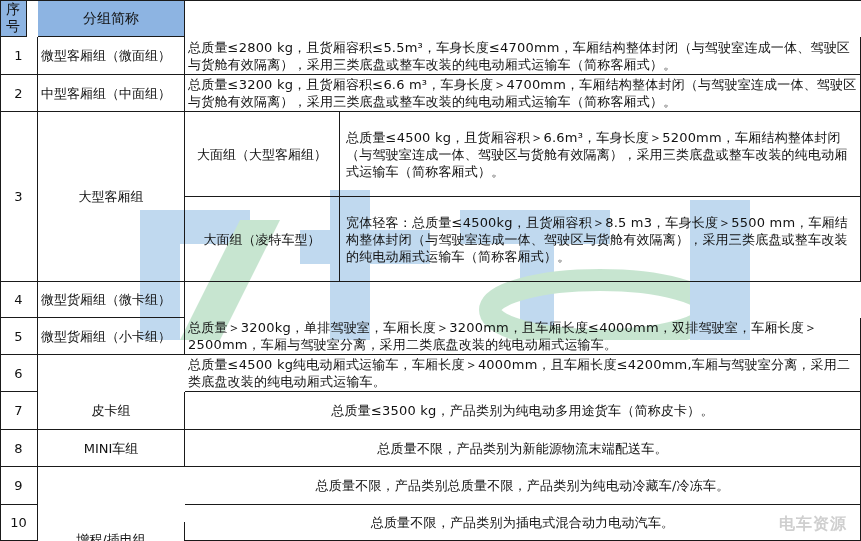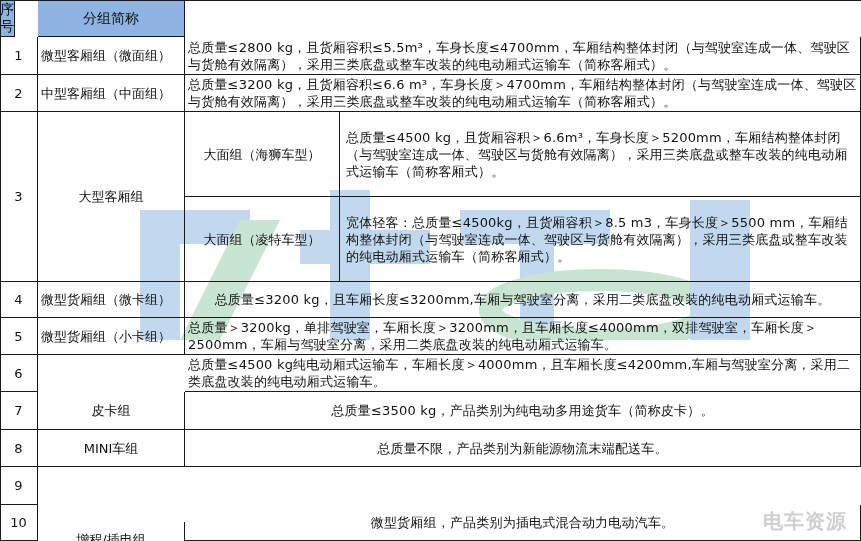--- a/index.html
+++ b/index.html
@@ -10,78 +10,78 @@
           border-bottom: 1px solid #1a1a1a; display: flex; align-items: center;
           justify-content: center; text-align: center; font-size: 13px; line-height: 17px;
           padding: 0 3px; overflow: hidden; background: transparent; }
   .hdr { background: #8db4e2; font-size: 14px; }
   .left { justify-content: flex-start; text-align: left; }
   .desc { text-align: left; letter-spacing: 0.2px; }
   .frame { position: absolute; left: 0; top: 0; width: 861px; height: 541px; box-sizing: border-box;
            border-left: 1px solid #1a1a1a; border-top: 1px solid #1a1a1a; pointer-events: none; }
   .wm { position: absolute; left: 130px; top: 190px; width: 640px; height: 150px; pointer-events: none;
         opacity: 0.28; }
-  .wm-corner { position: absolute; right: 14px; bottom: 6px; font-size: 20px; color: #cfcfcf;
+  .wm-corner { position: absolute; right: 14px; bottom: 6px; font-size: 16px; color: #cfcfcf;
                letter-spacing: 1px; font-weight: bold; }
 </style>
 </head>
 <body>
 
 <div class="tbl">
 
   <svg class="wm" viewBox="0 0 640 150">
     <rect x="10" y="20" width="40" height="130" fill="#1f78c8"></rect>
     <rect x="10" y="20" width="110" height="34" fill="#1f78c8"></rect>
     <polygon points="110,30 150,30 90,150 50,150" fill="#3aa55a"></polygon>
     <rect x="200" y="0" width="40" height="150" fill="#1f78c8"></rect>
     <rect x="170" y="40" width="130" height="34" fill="#1f78c8"></rect>
     <rect x="330" y="20" width="150" height="34" fill="#1f78c8"></rect>
     <rect x="390" y="20" width="34" height="130" fill="#1f78c8"></rect>
     <ellipse cx="470" cy="120" rx="110" ry="30" fill="none" stroke="#3aa55a" stroke-width="22"></ellipse>
     <rect x="560" y="10" width="60" height="140" fill="#1f78c8"></rect>
   </svg>
 
-  <div class="cell hdr" style="left:0;top:0;width:15px;height:37px;text-align:center;">序号</div>
+  <div class="cell hdr" style="left:0;top:0;width:27px;height:37px;text-align:center;">序号</div>
   <div class="cell hdr" style="left:38px;top:0;width:147px;height:37px;">分组简称</div>
 
   <div class="cell" style="left:0;top:37px;width:38px;height:38px;">1</div>
   <div class="cell left" style="left:38px;top:37px;width:147px;height:38px;">微型客厢组（微面组）</div>
   <div class="cell desc" style="left:185px;top:37px;width:676px;height:38px;">总质量≤2800  kg，且货厢容积≤5.5m³，车身长度≤4700mm，车厢结构整体封闭（与驾驶室连成一体、驾驶区与货舱有效隔离），采用三类底盘或整车改装的纯电动厢式运输车（简称客厢式）。</div>
 
   <div class="cell" style="left:0;top:75px;width:38px;height:37px;">2</div>
   <div class="cell left" style="left:38px;top:75px;width:147px;height:37px;">中型客厢组（中面组）</div>
   <div class="cell desc" style="left:185px;top:75px;width:676px;height:37px;">总质量≤3200  kg，且货厢容积≤6.6  m³，车身长度＞4700mm，车厢结构整体封闭（与驾驶室连成一体、驾驶区与货舱有效隔离），采用三类底盘或整车改装的纯电动厢式运输车（简称客厢式）。</div>
 
   <div class="cell" style="left:0;top:112px;width:38px;height:170px;">3</div>
   <div class="cell" style="left:38px;top:112px;width:147px;height:170px;">大型客厢组</div>
-  <div class="cell" style="left:185px;top:112px;width:155px;height:85px;">大面组（海狮车型）</div>
+  <div class="cell" style="left:185px;top:112px;width:155px;height:85px;">大面组（大型客厢组）</div>
   <div class="cell desc" style="left:340px;top:112px;width:521px;height:85px;padding:0 6px;">总质量≤4500 kg，且货厢容积＞6.6m³，车身长度＞5200mm，车厢结构整体封闭（与驾驶室连成一体、驾驶区与货舱有效隔离），采用三类底盘或整车改装的纯电动厢式运输车（简称客厢式）。</div>
   <div class="cell" style="left:185px;top:197px;width:155px;height:85px;">大面组（凌特车型）</div>
   <div class="cell desc" style="left:340px;top:197px;width:521px;height:85px;padding:0 6px;">宽体轻客：总质量≤4500kg，且货厢容积＞8.5 m3，车身长度＞5500 mm，车厢结构整体封闭（与驾驶室连成一体、驾驶区与货舱有效隔离），采用三类底盘或整车改装的纯电动厢式运输车（简称客厢式）。</div>
 
   <div class="cell" style="left:0;top:282px;width:38px;height:36px;">4</div>
   <div class="cell left" style="left:38px;top:282px;width:147px;height:36px;">微型货厢组（微卡组）</div>
-  <div class="cell desc" style="left:185px;top:282px;width:676px;height:36px;">总质量≤3200 kg，且车厢长度≤3200mm,车厢与驾驶室分离，采用二类底盘改装的纯电动厢式运输车。</div>
 
   <div class="cell" style="left:0;top:318px;width:38px;height:37px;">5</div>
   <div class="cell left" style="left:38px;top:318px;width:147px;height:37px;">微型货厢组（小卡组）</div>
   <div class="cell desc" style="left:185px;top:318px;width:676px;height:37px;">总质量＞3200kg，单排驾驶室，车厢长度＞3200mm，且车厢长度≤4000mm，双排驾驶室，车厢长度＞2500mm，车厢与驾驶室分离，采用二类底盘改装的纯电动厢式运输车。</div>
 
   <div class="cell" style="left:0;top:355px;width:38px;height:37px;">6</div>
   <div class="cell desc" style="left:185px;top:355px;width:676px;height:37px;">总质量≤4500 kg纯电动厢式运输车，车厢长度＞4000mm，且车厢长度≤4200mm,车厢与驾驶室分离，采用二类底盘改装的纯电动厢式运输车。</div>
 
   <div class="cell" style="left:0;top:392px;width:38px;height:38px;">7</div>
   <div class="cell" style="left:38px;top:392px;width:147px;height:38px;">皮卡组</div>
   <div class="cell desc" style="left:185px;top:392px;width:676px;height:38px;">总质量≤3500 kg，产品类别为纯电动多用途货车（简称皮卡）。</div>
 
   <div class="cell" style="left:0;top:430px;width:38px;height:37px;">8</div>
   <div class="cell" style="left:38px;top:430px;width:147px;height:37px;">MINI车组</div>
   <div class="cell desc" style="left:185px;top:430px;width:676px;height:37px;">总质量不限，产品类别为新能源物流末端配送车。</div>
 
   <div class="cell" style="left:0;top:467px;width:38px;height:38px;">9</div>
+  <div class="cell desc" style="left:185px;top:467px;width:676px;height:38px;">总质量不限，产品类别总质量不限，产品类别为纯电动冷藏车/冷冻车。</div>
 
   <div class="cell" style="left:0;top:505px;width:38px;height:36px;">10</div>
   <div class="cell" style="left:38px;top:522px;width:147px;height:36px;">增程/插电组</div>
-  <div class="cell desc" style="left:185px;top:505px;width:676px;height:36px;">微型货厢组，产品类别为插电式混合动力电动汽车。</div>
+  <div class="cell desc" style="left:185px;top:505px;width:676px;height:36px;">总质量不限，产品类别为插电式混合动力电动汽车。</div>
 
   <div class="frame"></div>
   <div class="wm-corner">电车资源</div>
 </div>
 
 </body></html>

